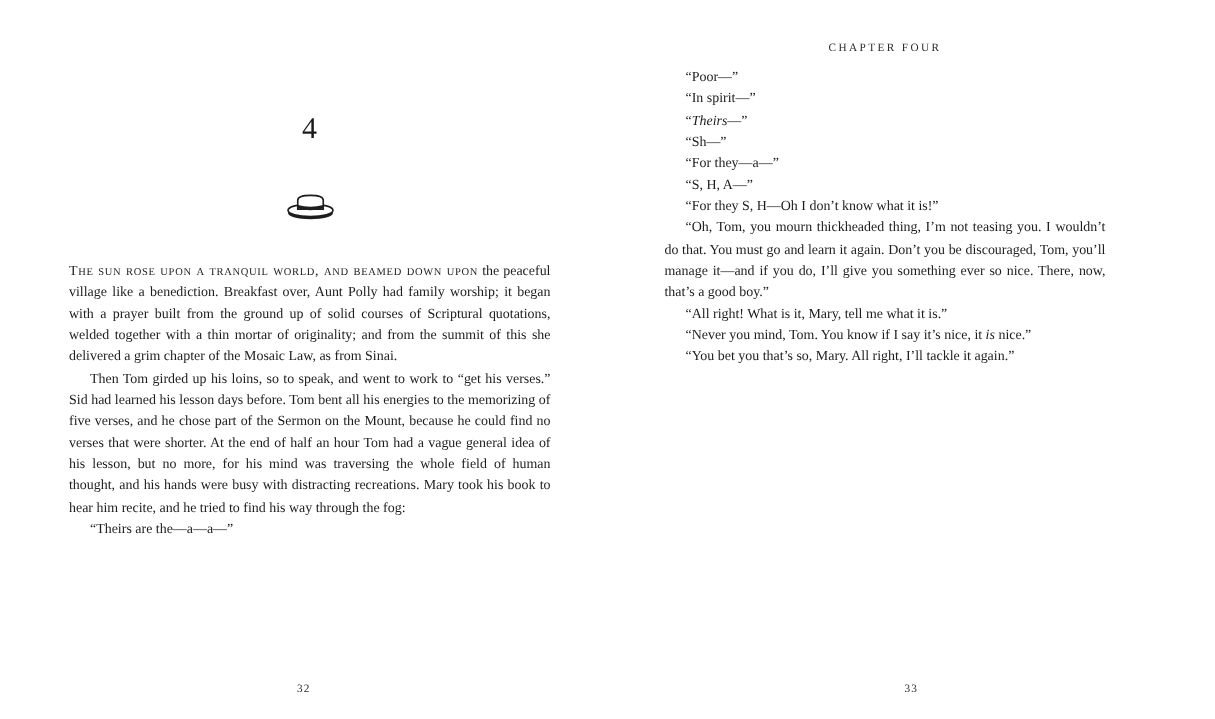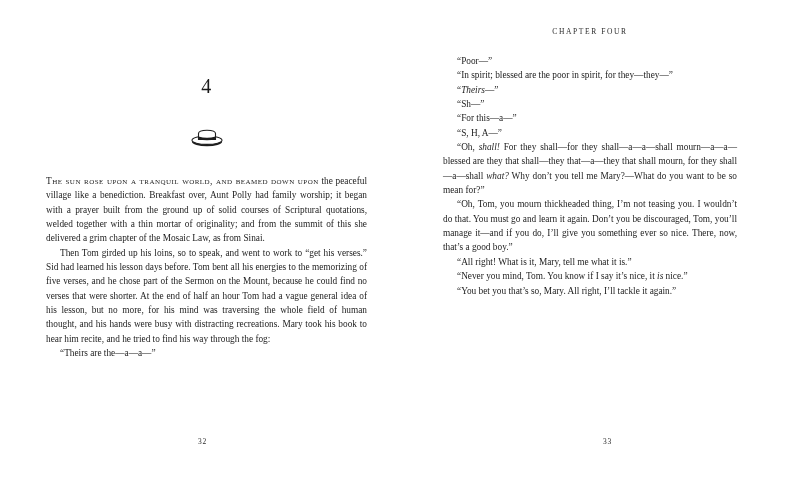--- a/index.html
+++ b/index.html
@@ -62,21 +62,21 @@
     height: 26px;
   }
   .ornament svg {
     display: inline-block;
   }
 
   .body-col {
     margin-top: 22px;
   }
   .body-col-right {
-    margin-top: 15px;
+    margin-top: 6px;
   }
   p.bodytext {
     margin: 0;
     font-size: 9.3px;
     line-height: 14.35px;
     text-align: justify;
     text-indent: 14px;
     color: #1c1c1c;
     hyphens: auto;
     -webkit-hyphens: auto;
@@ -86,21 +86,21 @@
   }
   .smallcaps {
     font-variant: small-caps;
     letter-spacing: 0.45px;
   }
   em { font-style: italic; }
 
   
   .folio {
     position: absolute;
-    bottom: 33px;
+    bottom: 16px;
     left: 0;
     width: 100%;
     text-align: center;
     font-size: 7.5px;
     letter-spacing: 0.8px;
     color: #2b2b2b;
   }
 </style>
 </head>
 <body>
@@ -128,26 +128,26 @@
     </div>
 
     <div class="folio">32</div>
   </div>
 
   <div class="page page-right">
     <div class="running-head">Chapter Four</div>
 
     <div class="body-col body-col-right">
       <p class="bodytext">“Poor—”</p>
-      <p class="bodytext">“In spirit; blessed are the poor in spirit, for they—they—”</p>
+      <p class="bodytext">“In spirit—”</p>
       <p class="bodytext">“<em>Theirs</em>—”</p>
       <p class="bodytext">“Sh—”</p>
-      <p class="bodytext">“For this—a—”</p>
+      <p class="bodytext">“For they—a—”</p>
       <p class="bodytext">“S, H, A—”</p>
-      <p class="bodytext">“Oh, <em>shall!</em> For they shall—for they shall—a—a—shall mourn—a—a—blessed are they that shall—they that—a—they that shall mourn, for they shall—a—shall <em>what?</em> Why don’t you tell me Mary?—What do you want to be so mean for?”</p>
+      <p class="bodytext">“For they S, H—Oh I don’t know what it is!”</p>
       <p class="bodytext">“Oh, Tom, you mourn thickheaded thing, I’m not teasing you. I wouldn’t do that. You must go and learn it again. Don’t you be discouraged, Tom, you’ll manage it—and if you do, I’ll give you something ever so nice. There, now, that’s a good boy.”</p>
       <p class="bodytext">“All right! What is it, Mary, tell me what it is.”</p>
       <p class="bodytext">“Never you mind, Tom. You know if I say it’s nice, it <em>is</em> nice.”</p>
       <p class="bodytext">“You bet you that’s so, Mary. All right, I’ll tackle it again.”</p>
     </div>
 
     <div class="folio">33</div>
   </div>
 
 </div>

